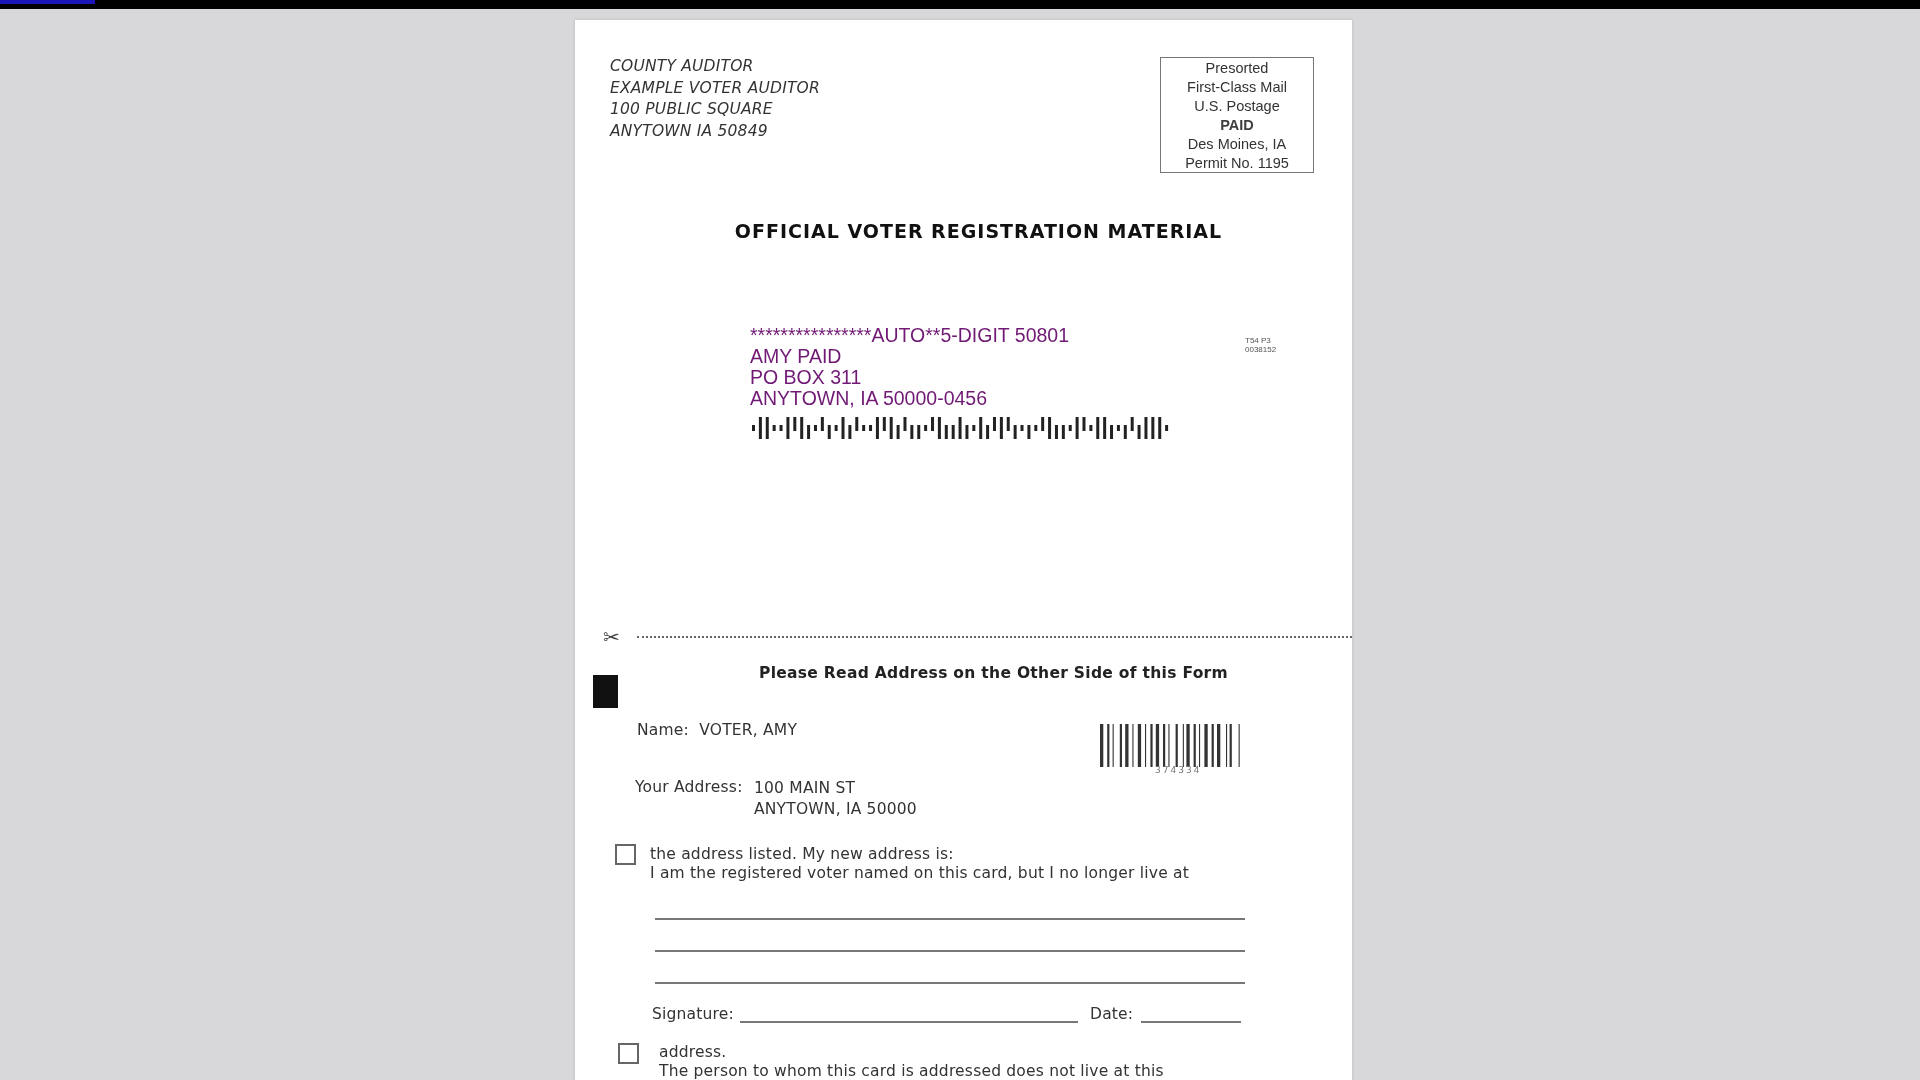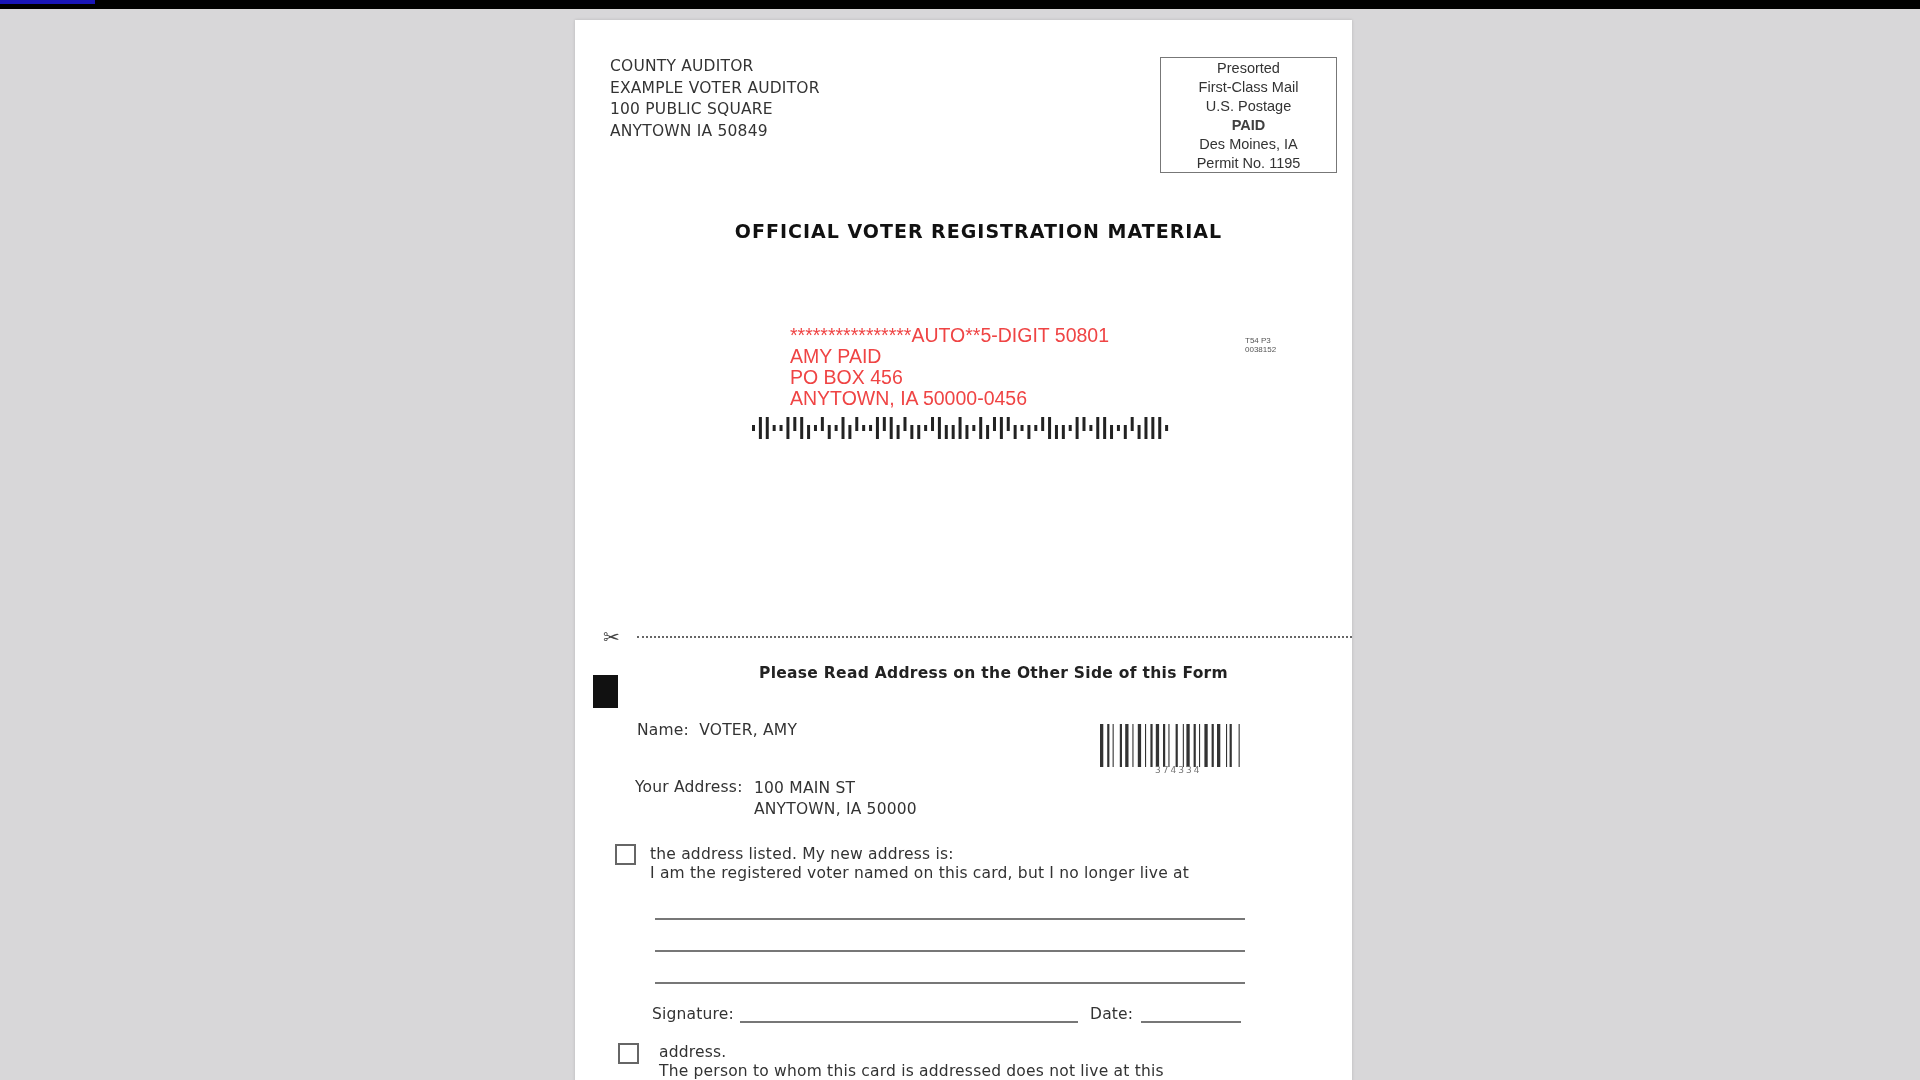--- a/index.html
+++ b/index.html
@@ -7,36 +7,36 @@
     width:1920px; height:1080px; overflow:hidden;
     background:#d8d7d9; position:relative;
     font-family:"DejaVu Sans", sans-serif; color:#222;
   }
   .topbar { position:absolute; left:0; top:0; width:1920px; height:9px; background:#000; }
   .topbar .prog { position:absolute; left:0; top:0; width:95px; height:4px; background:#1a16b8; }
   .page {
     position:absolute; left:575px; top:20px; width:777px; height:1080px;
     background:#fff; box-shadow:0 0 3px rgba(0,0,0,.15);
   }
-  .return-addr { position:absolute; left:35px; top:36px; font-size:15.5px; line-height:21.5px; color:#333; letter-spacing:.2px; }
+  .return-addr { position:absolute; left:35px; top:36px; font-size:15.5px; line-height:21.5px; color:#333; letter-spacing:.2px;font-style:italic; }
   .return-addr div { white-space:nowrap; }
   .postage {
-    position:absolute; left:585px; top:37px; width:177px; height:116px;
+    position:absolute; left:585px; top:37px; width:154px; height:116px;
     border:1.5px solid #777; text-align:center;
     font-family:"Liberation Sans", sans-serif; font-size:14.5px; line-height:19px; color:#333;
     padding-top:1px; box-sizing:border-box;
   }
   .postage .paid { font-weight:bold; color:#404040; }
   .title {
     position:absolute; left:0; width:777px; top:200px; text-align:center;
     font-size:19px; font-weight:bold; letter-spacing:1px; color:#111; padding-left:30px; box-sizing:border-box;
   }
   .mail-addr {
     position:absolute; left:175px; top:305px;
-    font-family:"Liberation Sans", sans-serif; font-size:19.5px; line-height:21px; color:#ef4444;margin-left:40px;
+    font-family:"Liberation Sans", sans-serif; font-size:19.5px; line-height:21px; color:#701a75;
   }
   .mail-addr div { white-space:nowrap; }
   .postnet { position:absolute; left:177px; top:397px; width:420px; height:22px; }
   .tray-code {
     position:absolute; left:670px; top:316px; font-family:"Liberation Sans", sans-serif;
     font-size:8px; line-height:9px; color:#555;
   }
   .cutline { position:absolute; left:28px; top:610px; width:749px; height:14px; }
   .cutline .dots {
     position:absolute; left:34px; right:0; top:6px; height:0;
@@ -80,21 +80,21 @@
     <div class="paid">PAID</div>
     <div>Des Moines, IA</div>
     <div>Permit No. 1195</div>
   </div>
 
   <div class="title">OFFICIAL VOTER REGISTRATION MATERIAL</div>
 
   <div class="mail-addr">
     <div>****************AUTO**5-DIGIT 50801</div>
     <div>AMY PAID</div>
-    <div>PO BOX 456</div>
+    <div>PO BOX 311</div>
     <div>ANYTOWN, IA  50000-0456</div>
   </div>
 
   <div class="tray-code">
     <div>T54  P3</div>
     <div>0038152</div>
   </div>
 
   <svg class="postnet" id="postnet">
       <rect x="0.00" y="8" width="3" height="6" fill="#222"></rect>

